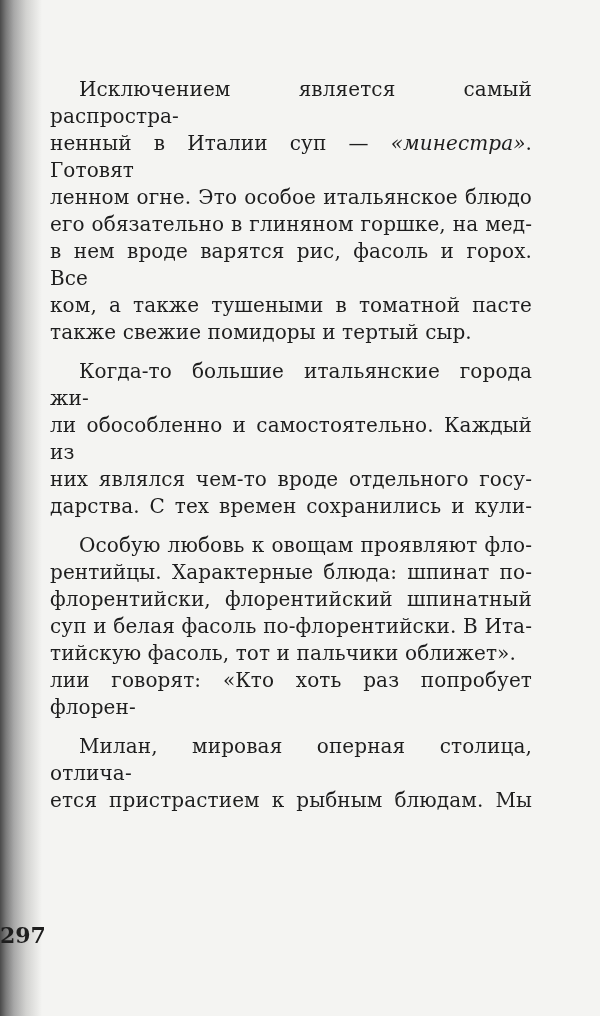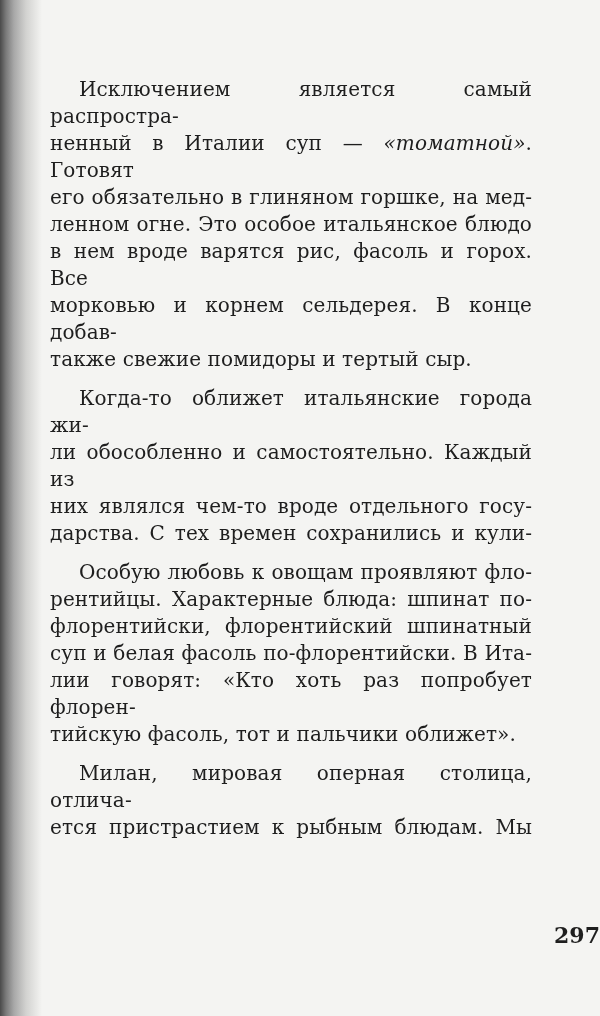--- a/index.html
+++ b/index.html
@@ -27,51 +27,51 @@
     }
     .para + .para { margin-top: 6px; }
     .para .line { display: block; text-align: justify; text-align-last: justify; }
     .para .line.last { text-align-last: left; }
     .para .line.first { text-indent: 29px; }
     .para .line:not(.first) { text-indent: 0; }
     .para { text-indent: 0; }
     em { font-style: italic; }
     .page-number {
       position: absolute; left: 0; width: 600px; top: 922px;
-      text-align: right; font-size: 22px; font-weight: bold;
+      text-align: left; font-size: 22px; font-weight: bold;
     }
   </style>
 </head>
 <body>
 
 <div class="binding-shadow"></div>
 
 <div class="page" id="page-body">
     <p class="para">
       <span class="line first">Исключением является самый распростра-</span>
-      <span class="line">ненный в Италии суп — <em>«томатной»</em>. Готовят</span>
+      <span class="line">ненный в Италии суп — <em>«минестра»</em>. Готовят</span>
+      <span class="line">ленном огне. Это особое итальянское блюдо</span>
       <span class="line">его обязательно в глиняном горшке, на мед-</span>
-      <span class="line">ленном огне. Это особое итальянское блюдо</span>
       <span class="line">в нем вроде варятся рис, фасоль и горох. Все</span>
-      <span class="line">морковью и корнем сельдерея. В конце добав-</span>
+      <span class="line">ком, а также тушеными в томатной пасте</span>
       <span class="line last">также свежие помидоры и тертый сыр.</span>
     </p>
     <p class="para">
-      <span class="line first">Когда-то оближет итальянские города жи-</span>
+      <span class="line first">Когда-то большие итальянские города жи-</span>
       <span class="line">ли обособленно и самостоятельно. Каждый из</span>
       <span class="line">них являлся чем-то вроде отдельного госу-</span>
       <span class="line">дарства. С тех времен сохранились и кули-</span>
     </p>
     <p class="para">
       <span class="line first">Особую любовь к овощам проявляют фло-</span>
       <span class="line">рентийцы. Характерные блюда: шпинат по-</span>
       <span class="line">флорентийски, флорентийский шпинатный</span>
       <span class="line">суп и белая фасоль по-флорентийски. В Ита-</span>
+      <span class="line last">тийскую фасоль, тот и пальчики оближет».</span>
       <span class="line">лии говорят: «Кто хоть раз попробует флорен-</span>
-      <span class="line last">тийскую фасоль, тот и пальчики оближет».</span>
     </p>
     <p class="para">
       <span class="line first">Милан, мировая оперная столица, отлича-</span>
       <span class="line">ется пристрастием к рыбным блюдам. Мы</span>
     </p>
   </div>
 
 <div class="page-number">297</div>
 
 </body></html>

